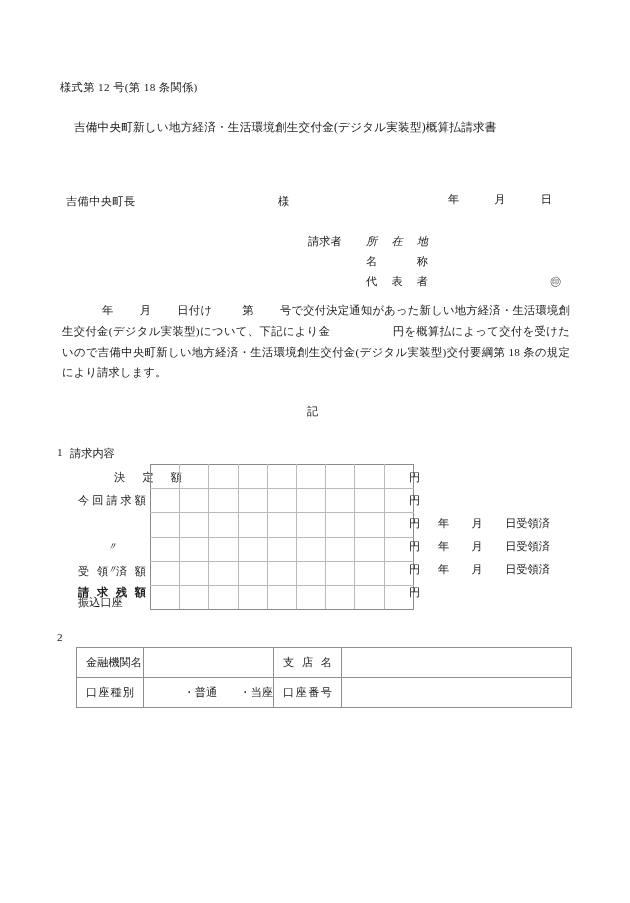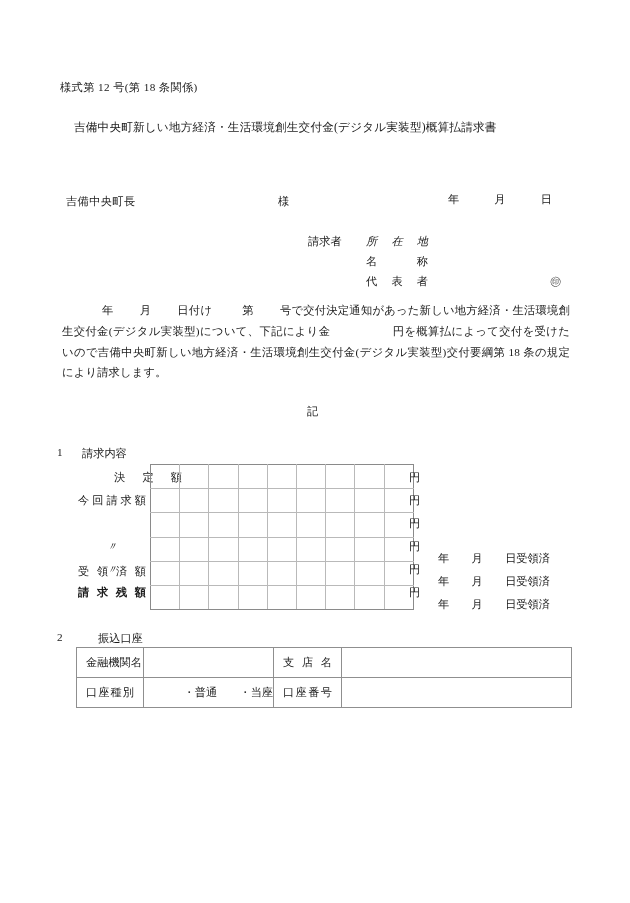--- a/index.html
+++ b/index.html
@@ -85,21 +85,21 @@
     text-justify: inter-character;
     white-space: nowrap;
   }
   .amt-label.ditto {
     text-align: center;
     text-align-last: center;
     font-style: italic;
     font-size: 11px;
   }
   .amt-yen { position: absolute; left: 409px; font-size: 11.2px; }
-  .amt-recv { position: absolute; left: 438px; font-size: 11.2px; white-space: pre; margin-top: 35px; }
+  .amt-recv { position: absolute; left: 438px; font-size: 11.2px; white-space: pre; }
 
   
   #bank-table {
     position: absolute;
     left: 76px;
     top: 647px;
     width: 495px;
     border-collapse: collapse;
     table-layout: fixed;
     border-radius: 10px;
@@ -178,21 +178,21 @@
   <div class="claimant-row" style="left:366px; top:234px; width:62px; text-align:justify; text-align-last:justify; text-justify:inter-character;font-style:italic;">所　在　地</div>
   <div class="claimant-row" style="left:366px; top:254px; width:62px; text-align:justify; text-align-last:justify; text-justify:inter-character;">名　　　称</div>
   <div class="claimant-row" style="left:366px; top:274px; width:62px; text-align:justify; text-align-last:justify; text-justify:inter-character;">代　表　者</div>
   <div class="claimant-row" style="left:550px; top:274px;">㊞</div>
 
   <div class="para"><span class="indent"></span><span>年</span><span class="gap-s"></span><span>月</span><span class="gap-s"></span><span>日付け</span><span class="gap-m"></span><span>第</span><span class="gap-s"></span><span>号で交付決定通知があった新しい地方経済・生</span><span>活環境創生交付金(デジタル実装型)について、下記により金</span><span class="gap-l"></span><span>円を概算払に</span><span>よって交付を受けたいので吉備中央町新しい地方経済・生活環境創生交付金(デジタル</span><span>実装型)交付要綱第 18 条の規定により請求します。</span></div>
 
   <div class="abs t" style="left:307px; top:406px;">記</div>
 
   <div class="sec-num" style="left:57px; top:446px;">1</div>
-  <div class="sec-num" style="left:82px; top:446px;">請求内容</div>
+  <div class="sec-num" style="left:70px; top:446px;">請求内容</div>
 
   <div class="amt-label" style="top:470px;margin-left:36px;">決定額</div>
   <div class="amt-label" style="top:493px;">今回請求額</div>
   <div class="amt-label" style="top:516px;margin-top:48px;">受領済額</div>
   <div class="amt-label ditto" style="top:539px;">〃</div>
   <div class="amt-label ditto" style="top:562px;">〃</div>
   <div class="amt-label" style="top:585px;font-weight:bold;">請求残額</div>
 
   <table id="amount-table">
     <tbody>
@@ -270,21 +270,21 @@
   <div class="amt-yen" style="top:516px;">円</div>
   <div class="amt-yen" style="top:539px;">円</div>
   <div class="amt-yen" style="top:562px;">円</div>
   <div class="amt-yen" style="top:585px;">円</div>
 
   <div class="amt-recv" style="top:516px;">年　　月　　日受領済</div>
   <div class="amt-recv" style="top:539px;">年　　月　　日受領済</div>
   <div class="amt-recv" style="top:562px;">年　　月　　日受領済</div>
 
   <div class="sec-num" style="left:57px; top:631px;">2</div>
-  <div class="sec-num" style="left:78px; top:631px;margin-left:20px;">振込口座</div>
+  <div class="sec-num" style="left:78px; top:595px;">振込口座</div>
 
   <table id="bank-table">
     <colgroup>
       <col style="width:67px">
       <col style="width:130px">
       <col style="width:68px">
       <col style="width:230px">
     </colgroup>
 
     <tbody>

